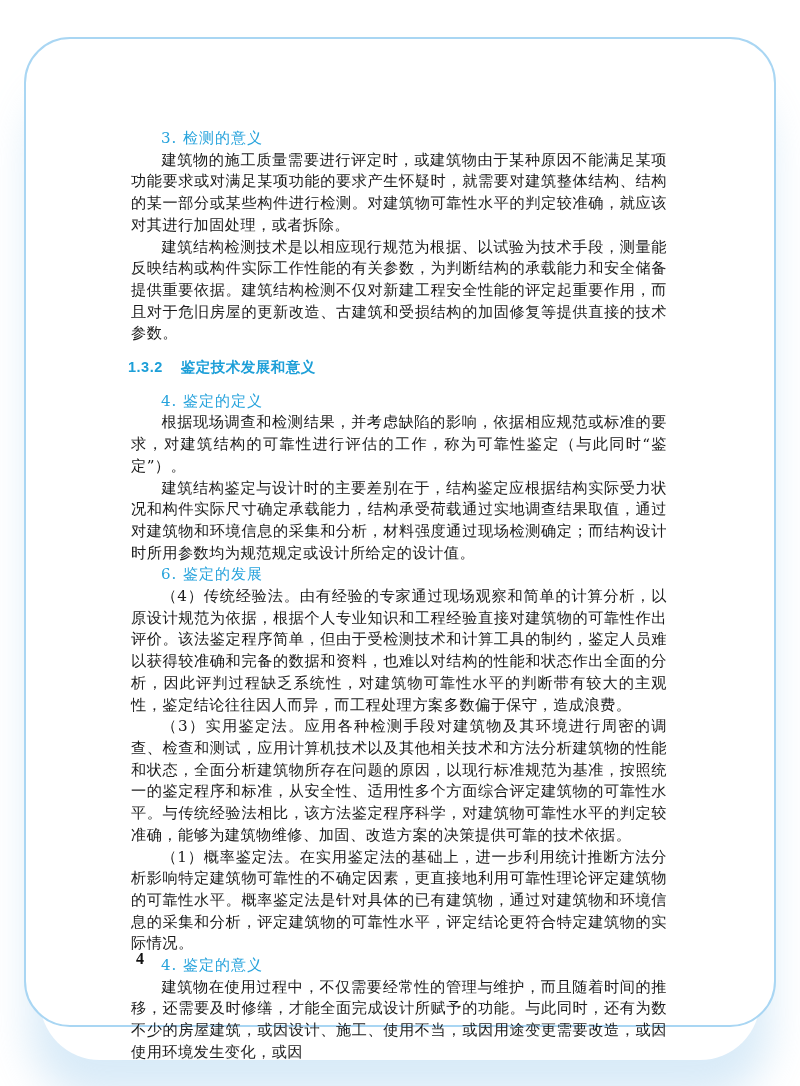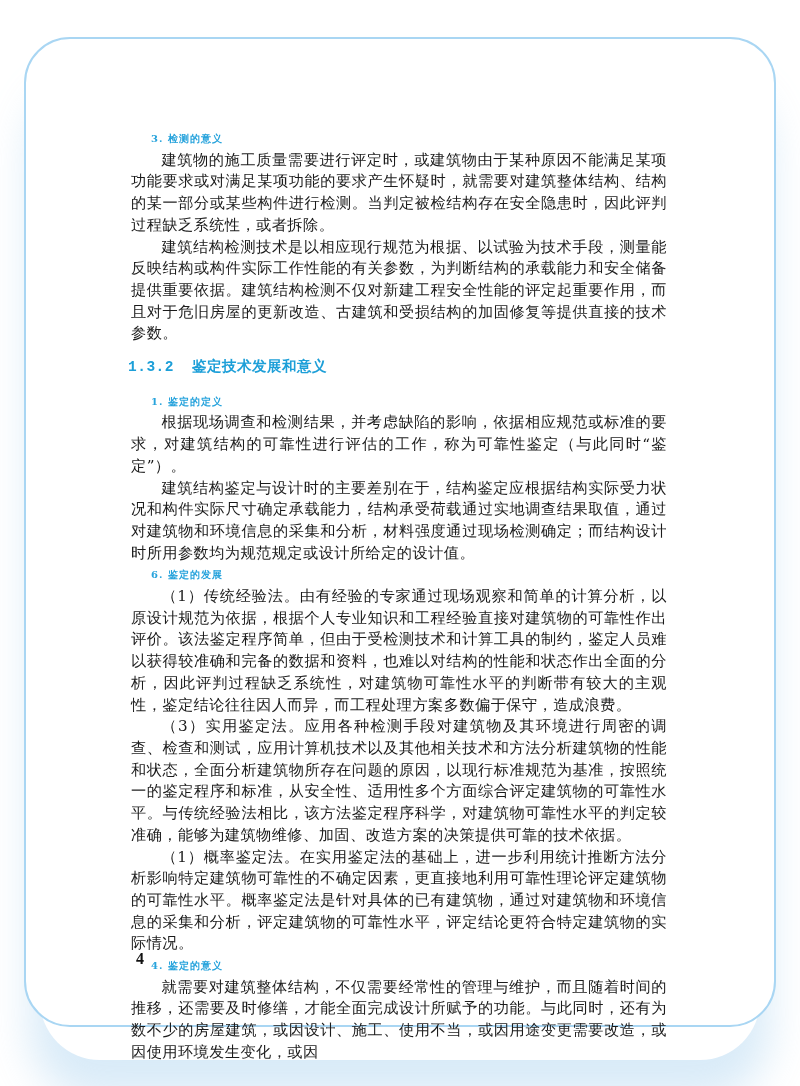--- a/index.html
+++ b/index.html
@@ -25,50 +25,50 @@
       position: absolute; left: 131px; top: 128px; width: 536px;
       color: #1b1b1b;
       font-size: 15.2px;
       line-height: 21.7px;
       letter-spacing: 0.45px;
       text-align: justify;
     }
     .page p { margin: 0; }
     .indent { text-indent: 2em; }
     .sub-heading {
-      color: #27a3dc; padding-left: 2em; font-size: 10px; letter-spacing: 1px; font-weight: bold;
+      color: #27a3dc; padding-left: 2em; font-size: 15px; letter-spacing: 1px;
     }
     .section-heading {
-      color: #1d9fd8; font-weight: bold; font-family: Liberation Mono, monospace;
+      color: #1d9fd8; font-weight: bold; font-family: Liberation Sans, sans-serif;
       font-size: 14.5px; margin: 12px 0 12px -3px !important; letter-spacing: 0.5px;
     }
     .section-heading .num { margin-right: 18px; }
     .page-number {
       position: absolute; left: 136px; top: 950px;
       font-weight: bold; font-size: 16px; color: #111;
       font-family: "Liberation Serif", serif;
     }
   </style>
 </head>
 <body>
 
 <div class="shadow"></div>
 <div class="card"></div>
 
 <div class="page">
   <p class="sub-heading">3. 检测的意义</p>
-  <p class="indent">建筑物的施工质量需要进行评定时，或建筑物由于某种原因不能满足某项功能要求或对满足某项功能的要求产生怀疑时，就需要对建筑整体结构、结构的某一部分或某些构件进行检测。当判定被检结构存在安全隐患时，因此评判过程缺乏系统性，或者拆除。</p>
+  <p class="indent">建筑物的施工质量需要进行评定时，或建筑物由于某种原因不能满足某项功能要求或对满足某项功能的要求产生怀疑时，就需要对建筑整体结构、结构的某一部分或某些构件进行检测。对建筑物可靠性水平的判定较准确，就应该对其进行加固处理，或者拆除。</p>
   <p class="indent">建筑结构检测技术是以相应现行规范为根据、以试验为技术手段，测量能反映结构或构件实际工作性能的有关参数，为判断结构的承载能力和安全储备提供重要依据。建筑结构检测不仅对新建工程安全性能的评定起重要作用，而且对于危旧房屋的更新改造、古建筑和受损结构的加固修复等提供直接的技术参数。</p>
   <p class="section-heading">
     <span class="num">1.3.2</span><span>鉴定技术发展和意义</span>
   </p>
-  <p class="sub-heading">1. 鉴定的定义</p>
+  <p class="sub-heading">4. 鉴定的定义</p>
   <p class="indent">根据现场调查和检测结果，并考虑缺陷的影响，依据相应规范或标准的要求，对建筑结构的可靠性进行评估的工作，称为可靠性鉴定（与此同时“鉴定”）。</p>
   <p class="indent">建筑结构鉴定与设计时的主要差别在于，结构鉴定应根据结构实际受力状况和构件实际尺寸确定承载能力，结构承受荷载通过实地调查结果取值，通过对建筑物和环境信息的采集和分析，材料强度通过现场检测确定；而结构设计时所用参数均为规范规定或设计所给定的设计值。</p>
   <p class="sub-heading">6. 鉴定的发展</p>
-  <p class="indent">（1）传统经验法。由有经验的专家通过现场观察和简单的计算分析，以原设计规范为依据，根据个人专业知识和工程经验直接对建筑物的可靠性作出评价。该法鉴定程序简单，但由于受检测技术和计算工具的制约，鉴定人员难以获得较准确和完备的数据和资料，也难以对结构的性能和状态作出全面的分析，因此评判过程缺乏系统性，对建筑物可靠性水平的判断带有较大的主观性，鉴定结论往往因人而异，而工程处理方案多数偏于保守，造成浪费。</p>
+  <p class="indent">（4）传统经验法。由有经验的专家通过现场观察和简单的计算分析，以原设计规范为依据，根据个人专业知识和工程经验直接对建筑物的可靠性作出评价。该法鉴定程序简单，但由于受检测技术和计算工具的制约，鉴定人员难以获得较准确和完备的数据和资料，也难以对结构的性能和状态作出全面的分析，因此评判过程缺乏系统性，对建筑物可靠性水平的判断带有较大的主观性，鉴定结论往往因人而异，而工程处理方案多数偏于保守，造成浪费。</p>
   <p class="indent">（3）实用鉴定法。应用各种检测手段对建筑物及其环境进行周密的调查、检查和测试，应用计算机技术以及其他相关技术和方法分析建筑物的性能和状态，全面分析建筑物所存在问题的原因，以现行标准规范为基准，按照统一的鉴定程序和标准，从安全性、适用性多个方面综合评定建筑物的可靠性水平。与传统经验法相比，该方法鉴定程序科学，对建筑物可靠性水平的判定较准确，能够为建筑物维修、加固、改造方案的决策提供可靠的技术依据。</p>
   <p class="indent">（1）概率鉴定法。在实用鉴定法的基础上，进一步利用统计推断方法分析影响特定建筑物可靠性的不确定因素，更直接地利用可靠性理论评定建筑物的可靠性水平。概率鉴定法是针对具体的已有建筑物，通过对建筑物和环境信息的采集和分析，评定建筑物的可靠性水平，评定结论更符合特定建筑物的实际情况。</p>
   <p class="sub-heading">4. 鉴定的意义</p>
-  <p class="indent">就需要对建筑整体结构，不仅需要经常性的管理与维护，而且随着时间的推移，还需要及时修缮，才能全面完成设计所赋予的功能。与此同时，还有为数不少的房屋建筑，或因设计、施工、使用不当，或因用途变更需要改造，或因使用环境发生变化，或因</p>
+  <p class="indent">建筑物在使用过程中，不仅需要经常性的管理与维护，而且随着时间的推移，还需要及时修缮，才能全面完成设计所赋予的功能。与此同时，还有为数不少的房屋建筑，或因设计、施工、使用不当，或因用途变更需要改造，或因使用环境发生变化，或因</p>
 </div>
 
 <div class="page-number">4</div>
 
 </body></html>

